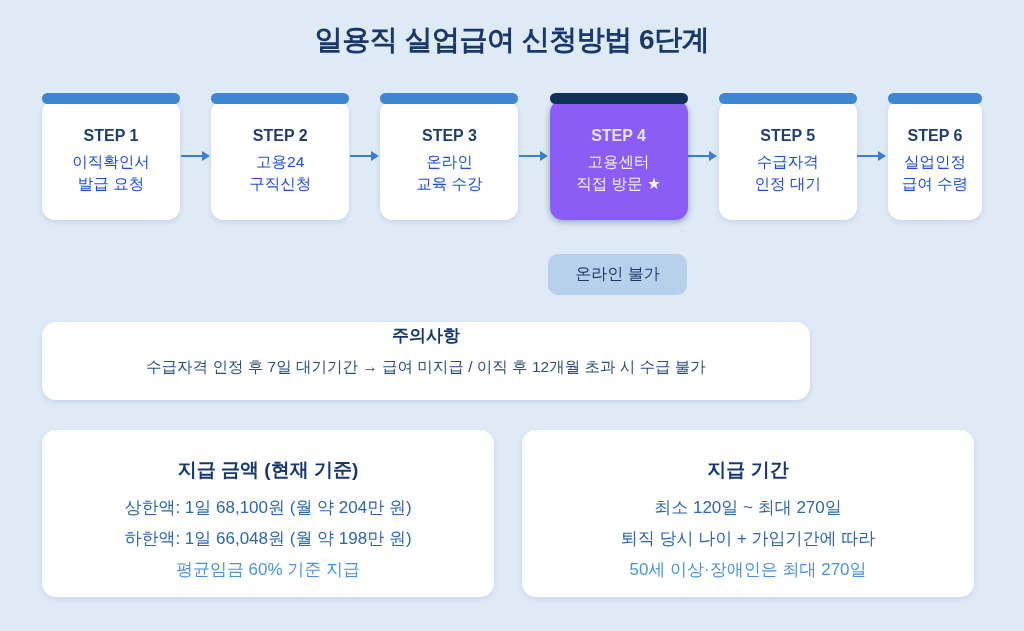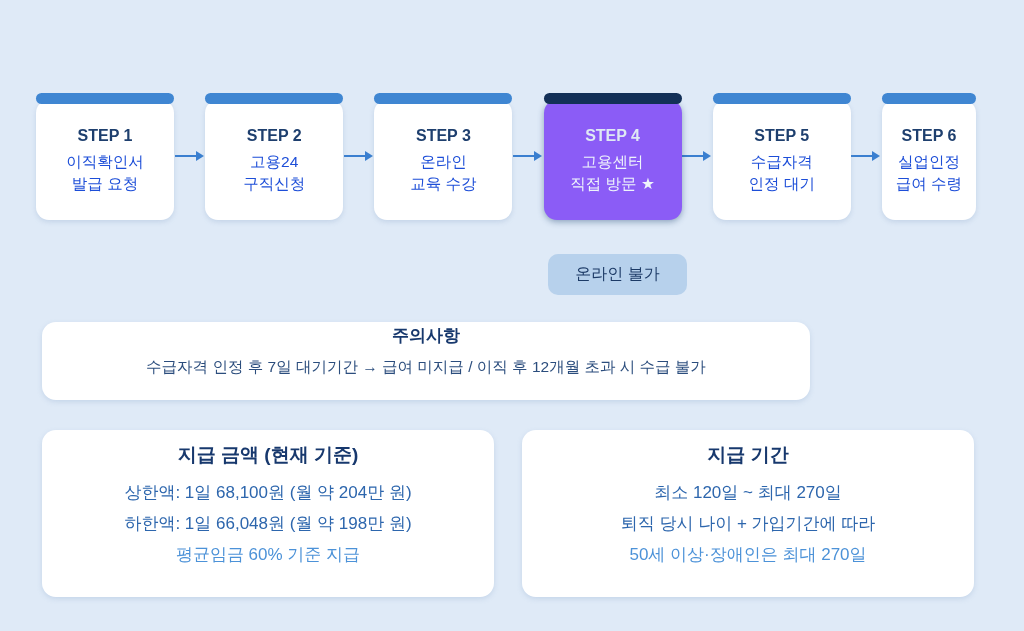--- a/index.html
+++ b/index.html
@@ -22,21 +22,21 @@
     text-align: center;
     font-size: 28px;
     font-weight: 700;
     color: #19386b;
     letter-spacing: -0.5px;
   }
 
   
   .steps-row {
     position: absolute;
-    left: 36px; top: 93px;
+    left: 42px; top: 93px;
     width: 940px;
     display: flex;
     justify-content: space-between;
     align-items: flex-start;
   }
   .card { width: 138px; flex: 0 0 138px; }
   .card.narrow { width: 94px; flex: 0 0 94px; }
   .card-bar {
     position: relative;
     z-index: 2;
@@ -124,21 +124,21 @@
 
   
   .info-box {
     position: absolute;
     top: 430px;
     width: 452px; height: 167px;
     background: #ffffff;
     border-radius: 14px;
     box-shadow: 0 2px 5px rgba(125, 155, 195, 0.25);
     text-align: center;
-    padding-top: 12px;
+    padding-top: 27px;
   }
   .info-box.left  { left: 42px; }
   .info-box.right { left: 522px; }
   .info-title {
     font-size: 19px;
     font-weight: 700;
     color: #17386d;
     margin-bottom: 9px;
   }
   .info-line {
@@ -146,20 +146,21 @@
     color: #2d66ad;
     line-height: 31px;
   }
   .info-line.accent { color: #4c92d8; }
 </style>
 </head>
 <body>
 
 <div class="canvas">
 
+  <h1 class="title">일용직 실업급여 신청방법 6단계</h1>
 
   <div class="steps-row">
 
     <div class="card">
       <div class="card-bar"></div>
       <div class="card-body">
         <div class="step-label">STEP 1</div>
         <div class="step-line">이직확인서</div>
         <div class="step-line">발급 요청</div>
       </div>

